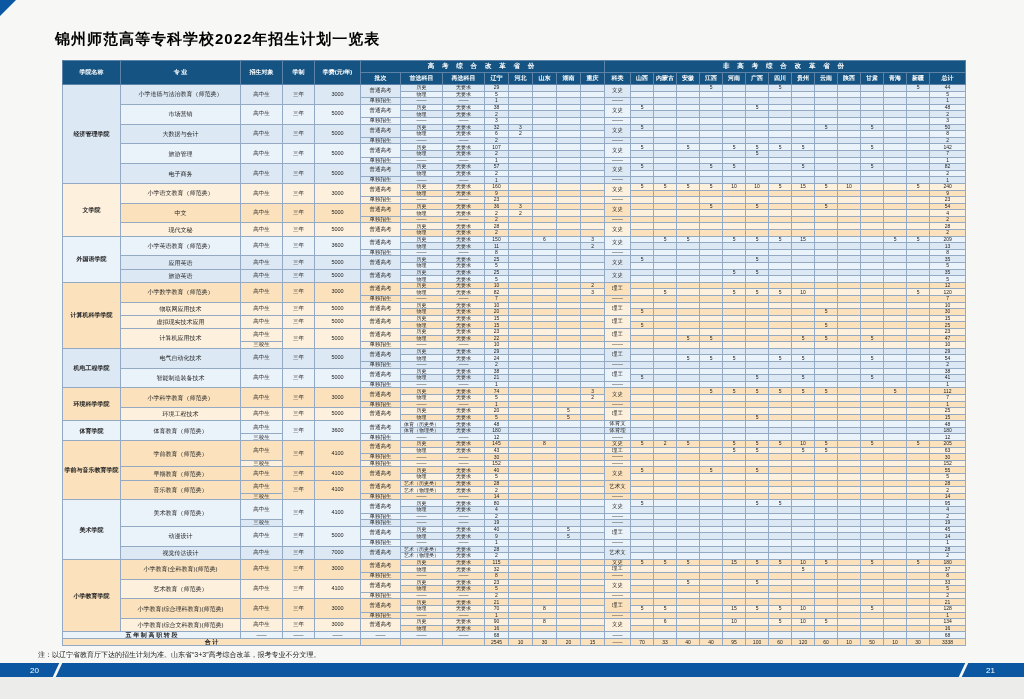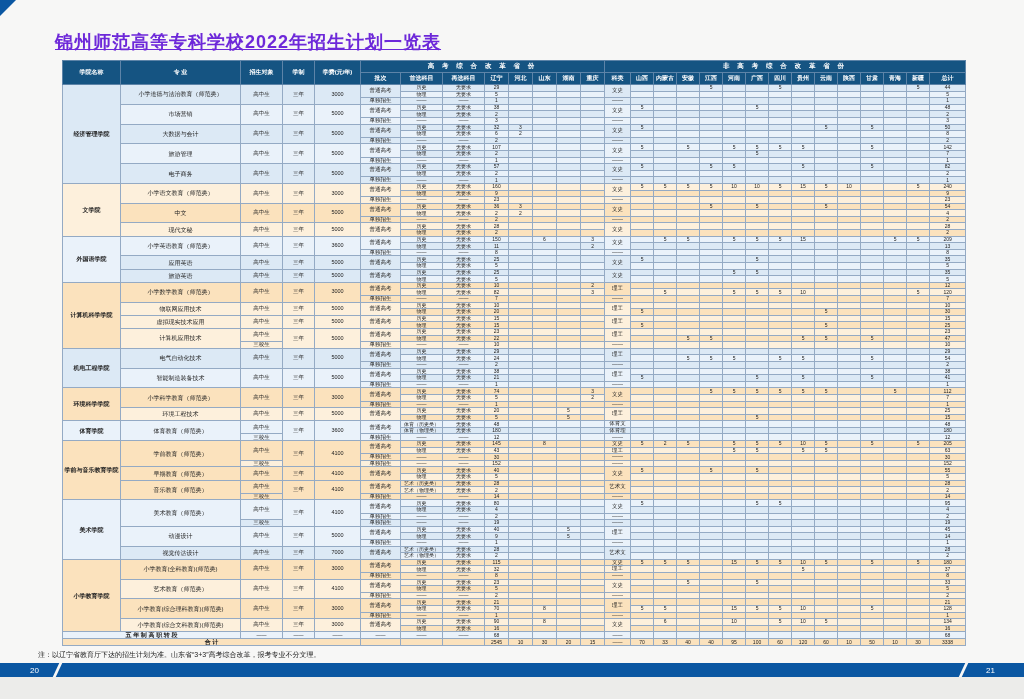--- a/index.html
+++ b/index.html
@@ -1,20 +1,20 @@
 <!DOCTYPE html>
 <html><head>
 <meta charset="utf-8">
 <style>
   html,body{margin:0;padding:0;}
   body{width:1024px;height:699px;position:relative;background:#f7f7f6;overflow:hidden;
        font-family:"Liberation Sans","DejaVu Sans",sans-serif;}
   .corner-tri{position:absolute;left:0;top:0;width:0;height:0;
       border-top:16px solid #0b57a2;border-right:16px solid transparent;}
-  .page-title{position:absolute;left:55px;top:30px;font-size:18px;font-weight:bold;color:#6d28d9;letter-spacing:1px;text-decoration:underline;}
+  .page-title{position:absolute;left:55px;top:30px;font-size:15px;font-weight:bold;color:#000000;letter-spacing:1px;}
   .table-wrap{position:absolute;left:62px;top:60px;width:903px;}
   table{border-collapse:collapse;table-layout:fixed;width:903px;}
   td,th{border:0.5px solid #94aac4;padding:0;text-align:center;vertical-align:middle;
         overflow:hidden;white-space:nowrap;color:#222;}
   thead th{background:#155482;color:#fff;border:0.5px solid #5d84a8;font-weight:bold;}
   .gh{height:11px;font-size:6.5px;letter-spacing:3px;}
   .ch{height:11px;font-size:6px;letter-spacing:0;}
   tbody td{height:5.6px;font-size:5px;line-height:1;}
   td.college{font-size:6px;font-weight:bold;}
   td.major{font-size:6px;}

